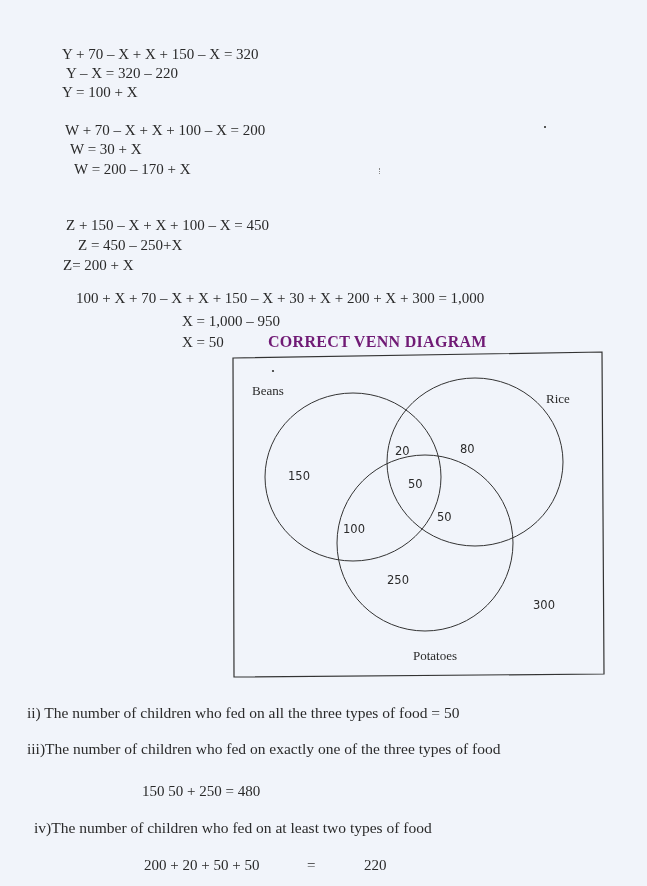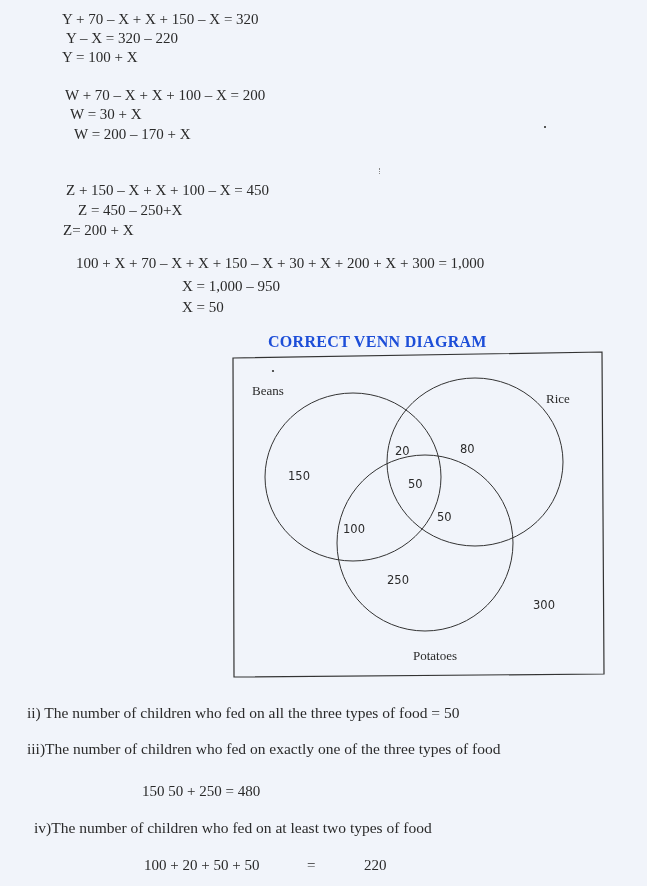--- a/index.html
+++ b/index.html
@@ -2,22 +2,22 @@
 <html><head>
 <meta charset="utf-8">
 <style>
   html, body { margin: 0; padding: 0; }
   body {
     width: 647px; height: 886px; position: relative; overflow: hidden;
     background: #f1f4fa;
     font-family: "Liberation Serif", "DejaVu Serif", serif;
     color: #2a2a2a;
   }
-  .line { position: absolute; white-space: nowrap; font-size: 15px; line-height: 18px; }
-  .title { position: absolute; font-size: 16px; font-weight: bold; letter-spacing: 0.3px; color: #1d4ed8; }
+  .line { position: absolute; white-space: nowrap; font-size: 15px; line-height: 18px; margin-top: 35px; }
+  .title { position: absolute; font-size: 16px; font-weight: bold; letter-spacing: 0.3px; color: #701a75; }
   .q { position: absolute; white-space: nowrap; font-size: 15.5px; }
   #venn { position: absolute; left: 230px; top: 350px; }
   .vlabel { font-family: "Liberation Serif", "DejaVu Serif", serif; font-size: 13px; fill: #2a2a2a; }
   .vnum { font-family: "DejaVu Sans", "Liberation Sans", sans-serif; font-size: 11.5px; fill: #2a2a2a; }
 </style>
 </head>
 <body>
 
 <div class="line" style="left:62px;top:10px;">Y + 70 – X + X + 150 – X = 320</div>
 <div class="line" style="left:66px;top:29px;">Y – X = 320 – 220</div>
@@ -60,15 +60,15 @@
   <text class="vnum" x="207" y="171">50</text>
   <text class="vnum" x="113" y="183">100</text>
   <text class="vnum" x="157" y="234">250</text>
   <text class="vnum" x="303" y="259">300</text>
 </svg>
 
 <div class="q" style="left:27px;top:704px;text-align:right;">ii) The number of children who fed on all the three types of food = 50</div>
 <div class="q" style="left:27px;top:740px;">iii)The number of children who fed on exactly one of the three types of food</div>
 <div class="q" style="left:142px;top:783px;font-size:15px;">150 50 + 250 = 480</div>
 <div class="q" style="left:34px;top:819px;">iv)The number of children who fed on at least two types of food</div>
-<div class="q" style="left:144px;top:857px;font-size:15px;">100 + 20 + 50 + 50</div>
+<div class="q" style="left:144px;top:857px;font-size:15px;">200 + 20 + 50 + 50</div>
 <div class="q" style="left:307px;top:857px;font-size:15px;">=</div>
 <div class="q" style="left:364px;top:857px;font-size:15px;text-align:center;">220</div>
 
 </body></html>

